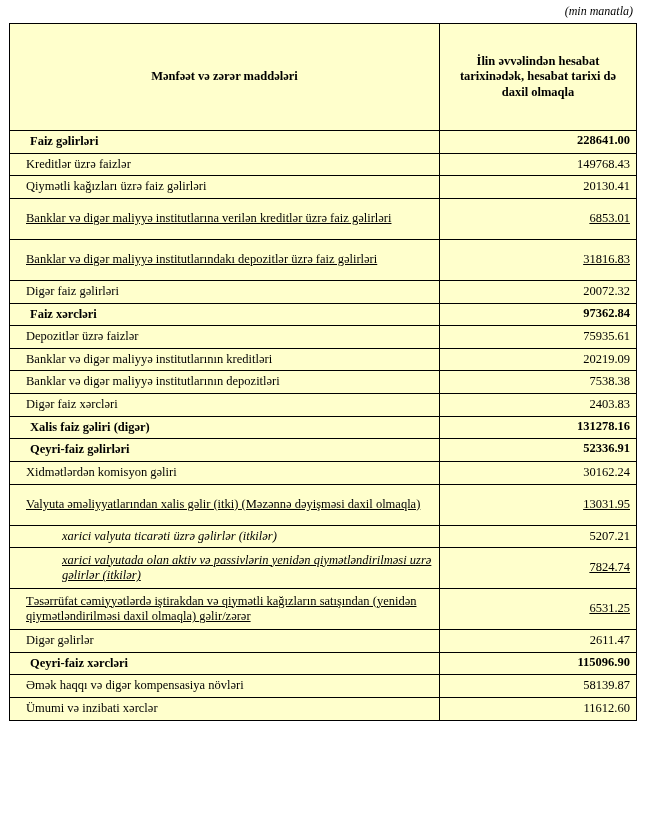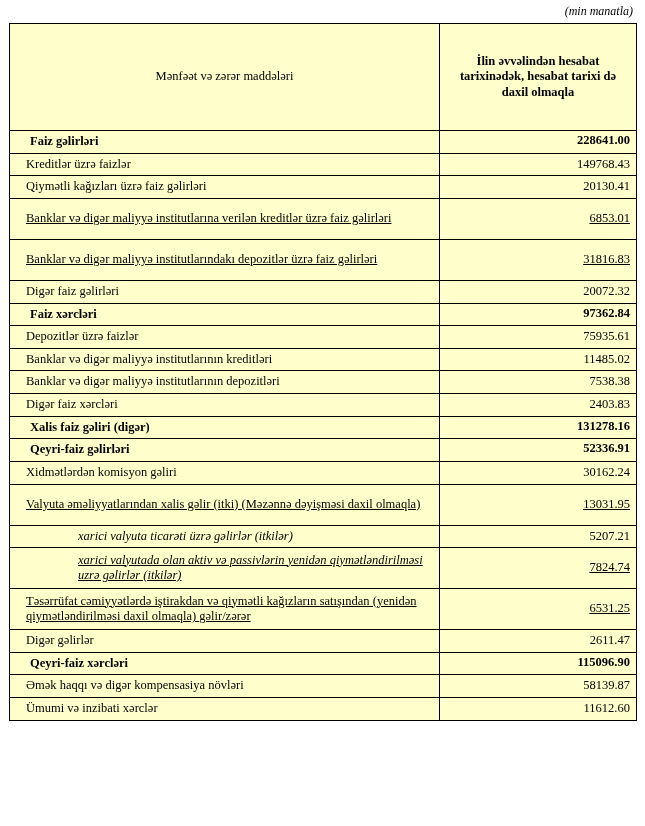--- a/index.html
+++ b/index.html
@@ -39,21 +39,21 @@
   table.report td, table.report th {
     border: 1px solid #000000;
     background: #ffffcc;
     vertical-align: middle;
     padding: 3px 6px;
     font-size: 12.5px;
     line-height: 1.25;
   }
   th.head-label {
     text-align: center;
-    font-weight: normal;
+    font-weight: bold;
     font-size: 13.5px;
     height: 100px;
     padding: 6px 10px;
   }
   th.head-period {
     text-align: center;
     font-weight: bold;
     font-size: 13.5px;
     padding: 6px 14px;
     line-height: 1.45;
@@ -75,21 +75,21 @@
     vertical-align: middle;
     padding-top: 1px;
   }
   td.label {
     padding-left: 8px;
   }
   td.label.indent1 {
     padding-left: 16px;
   }
   td.label.indent2 {
-    padding-left: 68px;
+    padding-left: 52px;
     font-style: italic;
   }
   tr.tall td {
     height: 34px;
     text-decoration: underline;
   }
 </style>
 </head>
 <body>
 
@@ -136,21 +136,21 @@
         <tr class="total">
           <td class="label">Faiz xərcləri</td>
           <td class="val">97362.84</td>
         </tr>
         <tr>
           <td class="label indent1">Depozitlər üzrə faizlər</td>
           <td class="val">75935.61</td>
         </tr>
         <tr>
           <td class="label indent1">Banklar və digər maliyyə institutlarının kreditləri</td>
-          <td class="val">11485.02</td>
+          <td class="val">20219.09</td>
         </tr>
         <tr>
           <td class="label indent1">Banklar və digər maliyyə institutlarının depozitləri</td>
           <td class="val">7538.38</td>
         </tr>
         <tr>
           <td class="label indent1">Digər faiz xərcləri</td>
           <td class="val">2403.83</td>
         </tr>
         <tr class="total">

